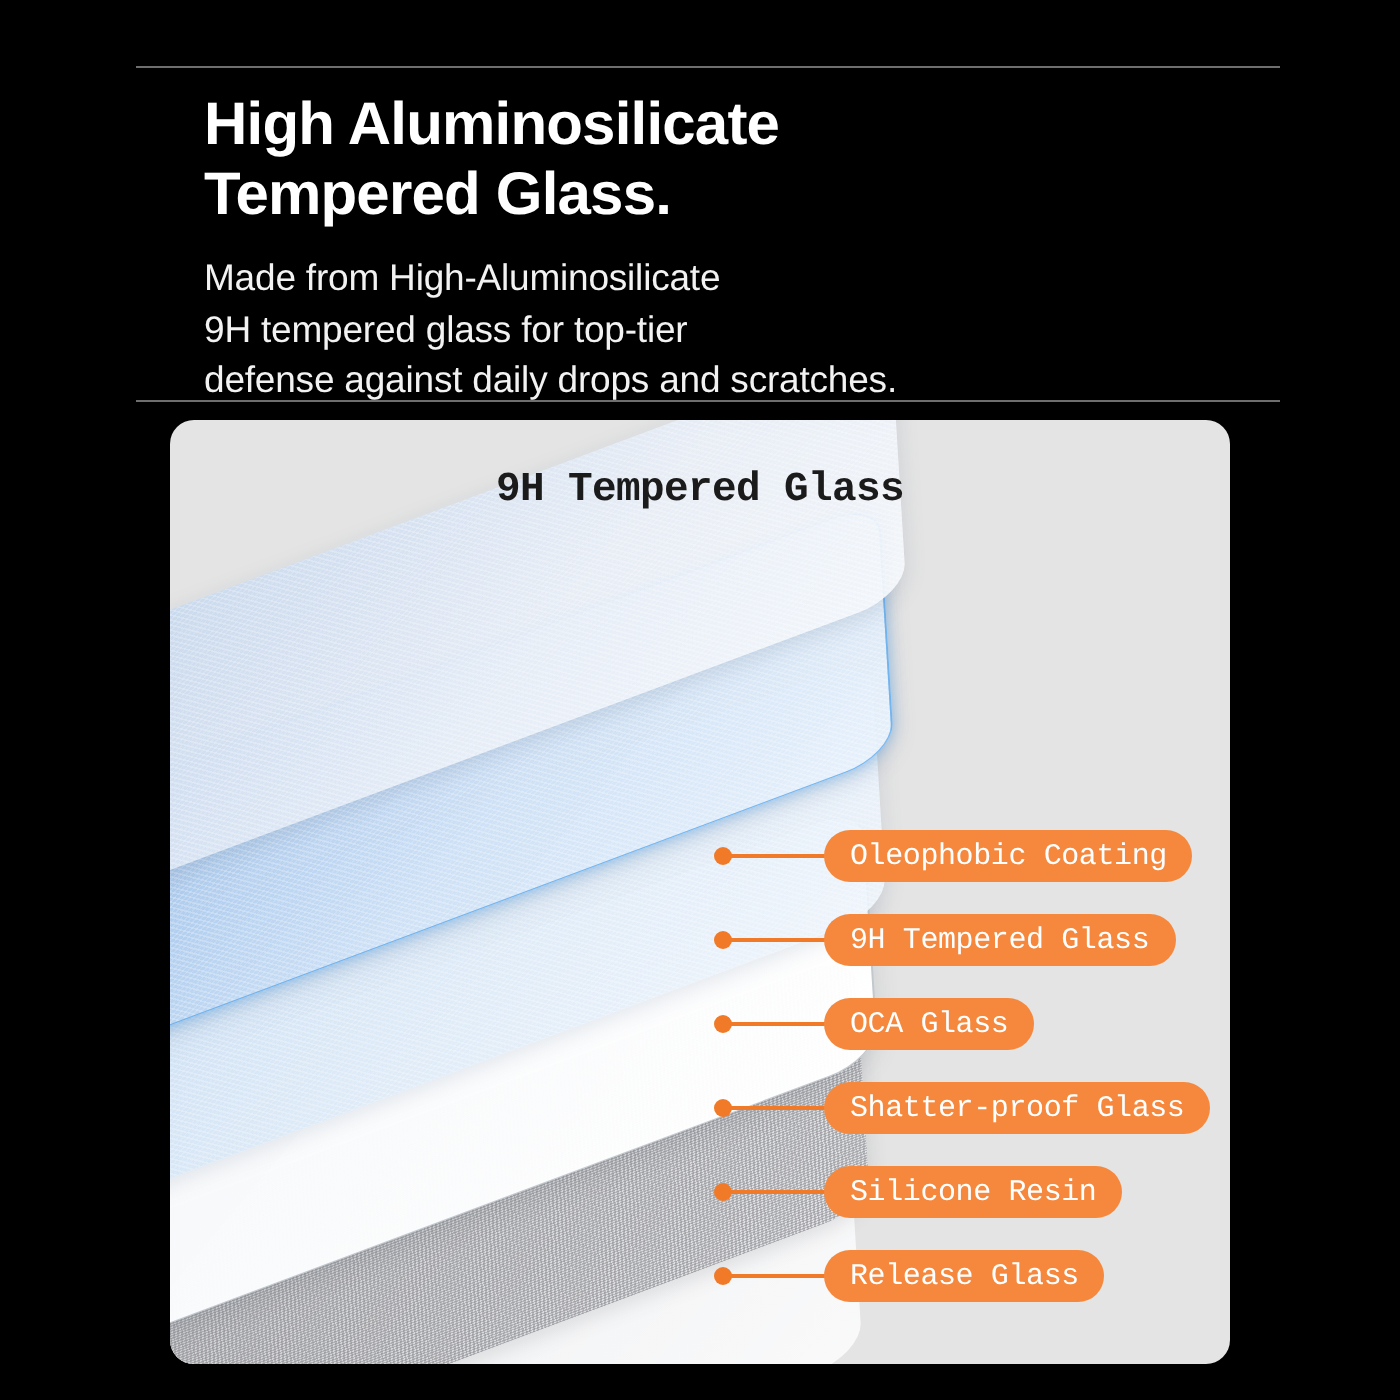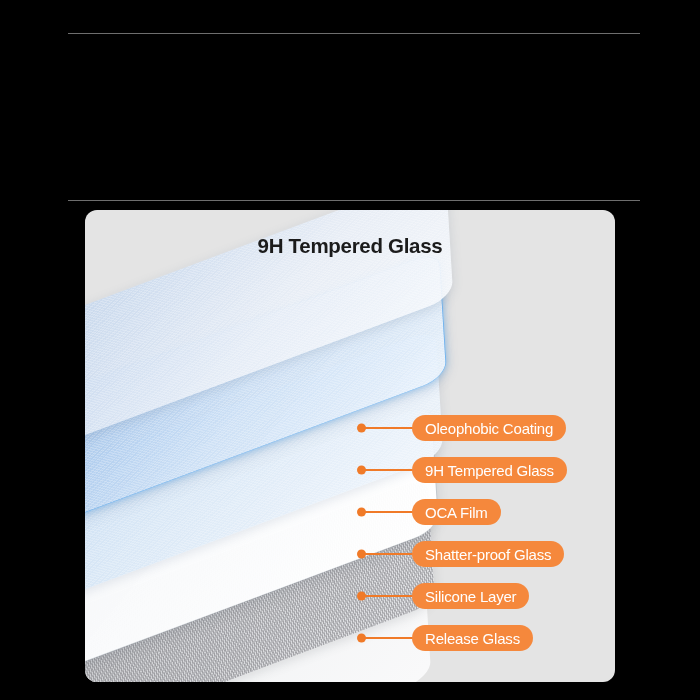--- a/index.html
+++ b/index.html
@@ -32,20 +32,21 @@
     line-height:25.5px; letter-spacing:-0.1px;
   }
 
   
   #panel {
     position:absolute; left:85px; top:210px;
     width:530px; height:472px;
     background:#e4e4e4;
     border-radius:12px;
     overflow:hidden;
+    font-family:Liberation Mono, monospace;
   }
   #panel-title {
     position:absolute; top:22px; left:0; width:100%;
     text-align:center;
     color:#1b1b1b;
     font-size:20.5px; font-weight:bold;
     line-height:27px; letter-spacing:-0.3px;
     z-index:40;
   }
 
@@ -171,20 +172,27 @@
 </style>
 </head>
 <body>
 
 <div id="root">
 
   <div class="divider" id="divider-top"></div>
 
   <div class="header-block">
     <div class="title">
+      <div>High Aluminosilicate</div>
+      <div>Tempered Glass.</div>
+    </div>
+    <div class="subtitle">
+      <div>Made from High-Aluminosilicate</div>
+      <div>9H tempered glass for top-tier</div>
+      <div>defense against daily drops and scratches.</div>
     </div>
   </div>
 
   <div class="divider" id="divider-bottom"></div>
 
   <div id="panel">
 
     <div id="panel-title">
       <div>9H Tempered Glass</div>
     </div>
@@ -225,31 +233,31 @@
         <span class="pill">Oleophobic Coating</span>
       </div>
       <div class="callout" style="top:204px">
         <span class="dot"></span>
         <span class="leader"></span>
         <span class="pill">9H Tempered Glass</span>
       </div>
       <div class="callout" style="top:246px">
         <span class="dot"></span>
         <span class="leader"></span>
-        <span class="pill">OCA Film</span>
+        <span class="pill">OCA Glass</span>
       </div>
       <div class="callout" style="top:288px">
         <span class="dot"></span>
         <span class="leader"></span>
         <span class="pill">Shatter-proof Glass</span>
       </div>
       <div class="callout" style="top:330px">
         <span class="dot"></span>
         <span class="leader"></span>
-        <span class="pill">Silicone Layer</span>
+        <span class="pill">Silicone Resin</span>
       </div>
       <div class="callout" style="top:372px">
         <span class="dot"></span>
         <span class="leader"></span>
         <span class="pill">Release Glass</span>
       </div>
     </div>
 
   </div>
 </div>

